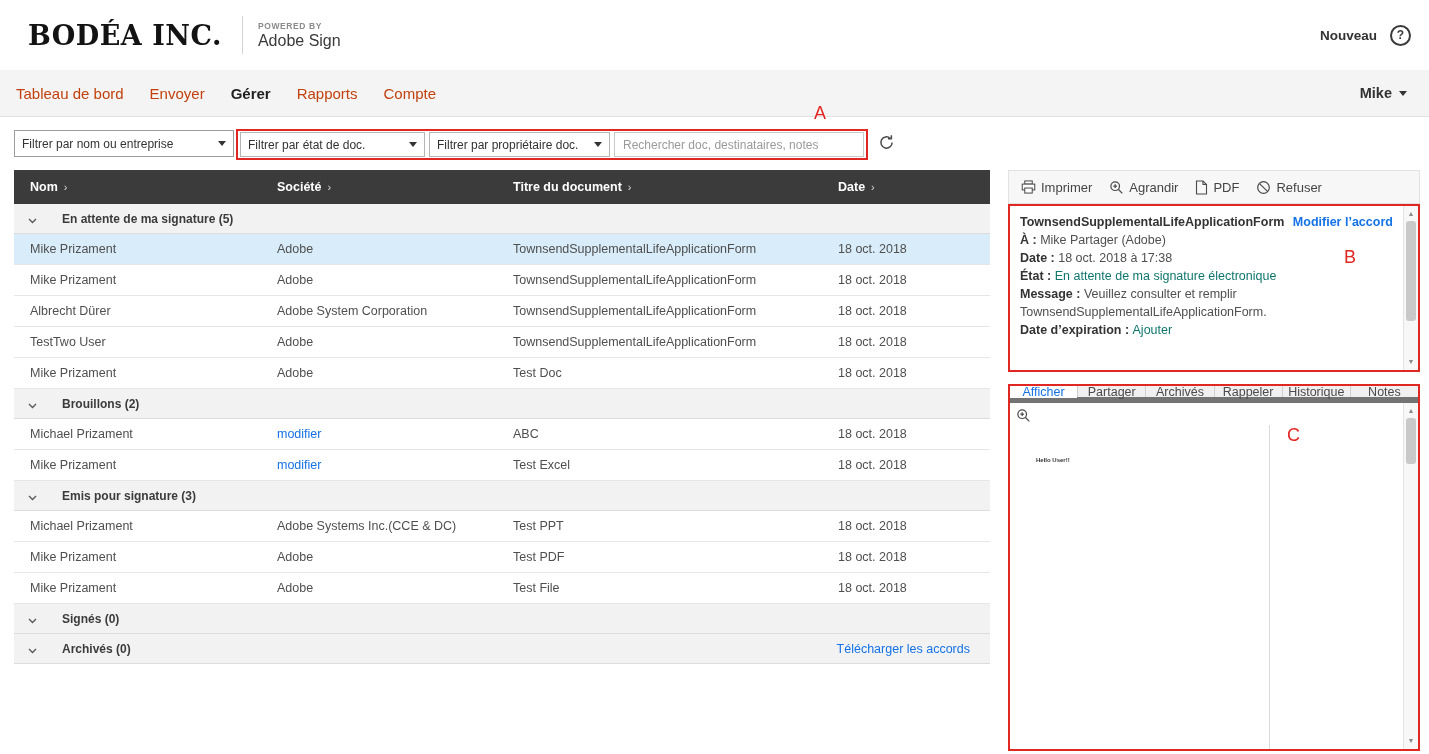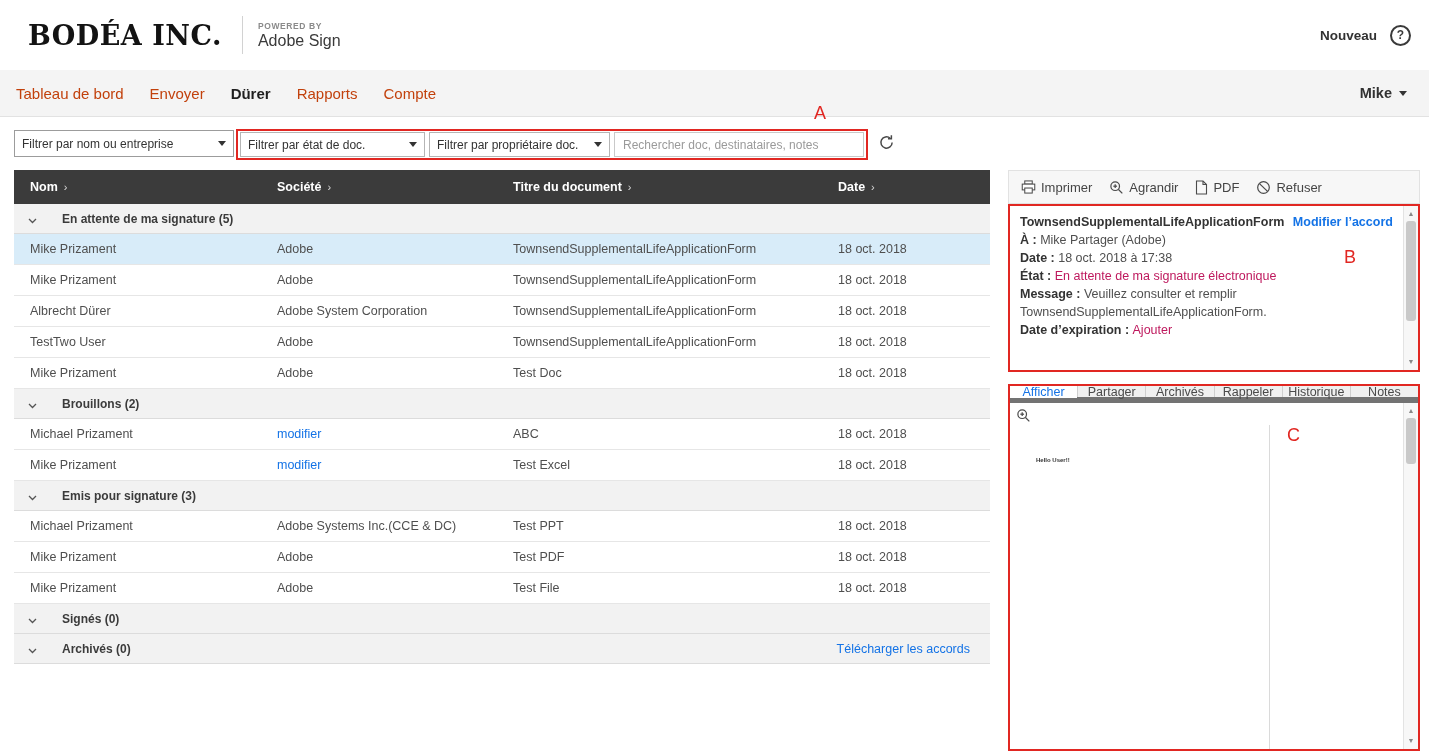--- a/index.html
+++ b/index.html
@@ -57,21 +57,21 @@
 .d-toolbar{position:absolute;left:1008px;top:170px;width:412px;height:34px;background:#f7f7f7;border:1px solid #e2e2e2;display:flex;align-items:center;padding-left:12px;gap:17px;}
 .tb-item{display:flex;align-items:center;gap:5px;font-size:13px;color:#454545;cursor:pointer;}
 .tb-icon{line-height:0;}
 
 
 .box-b{position:absolute;left:1008px;top:204px;width:412px;height:168px;border:2px solid #e12722;background:#fff;}
 .d-info{position:absolute;left:0;top:0;right:15px;bottom:0;padding:7px 4px 0 10px;font-size:12.5px;line-height:18px;color:#4f4f4f;overflow:hidden;}
 .d-title{font-weight:700;color:#333;}
 .d-edit{font-weight:700;color:#1473e6;margin-left:5px;cursor:pointer;text-decoration:none;}
 .flabel{font-weight:700;color:#333;}
-.fvalue.blue{color:#be185d;}
+.fvalue.blue{color:#0f766e;}
 
 
 .vscroll{position:absolute;top:0;right:0;bottom:0;width:15px;background:#f7f7f7;border-left:1px solid #e3e3e3;}
 .vscroll .arr{position:absolute;left:0;width:100%;text-align:center;font-size:7px;color:#888;line-height:10px;}
 .vscroll .up{top:3px;}
 .vscroll .down{bottom:3px;}
 .vscroll .thumb{position:absolute;left:2px;width:10px;top:15px;height:100px;background:#c9c9c9;border-radius:3px;}
 
 
 .box-c{position:absolute;left:1008px;top:384px;width:412px;height:367px;border:2px solid #e12722;background:#fff;display:flex;flex-direction:column;}
@@ -107,21 +107,21 @@
     <div class="header-right">
       <span class="new-btn">Nouveau</span>
       <span class="help">?</span>
     </div>
   </header>
 
   <nav class="nav">
     <div class="nav-tabs" id="nav-tabs">
         <span class="nav-tab">Tableau de bord</span>
         <span class="nav-tab">Envoyer</span>
-        <span class="nav-tab active">Dürer</span>
+        <span class="nav-tab active">Gérer</span>
         <span class="nav-tab">Rapports</span>
         <span class="nav-tab">Compte</span>
       </div>
     <div class="user-menu">
       <span>Mike</span>
       <span class="caret-down"></span>
     </div>
   </nav>
 
   <div class="filterbar">

